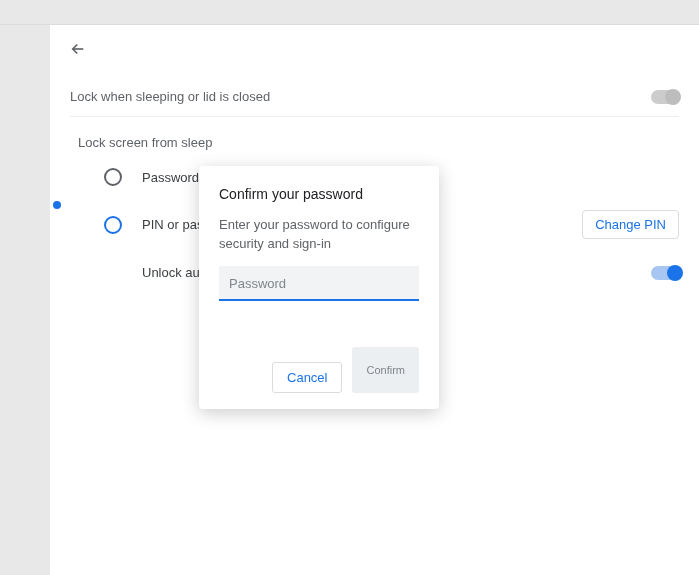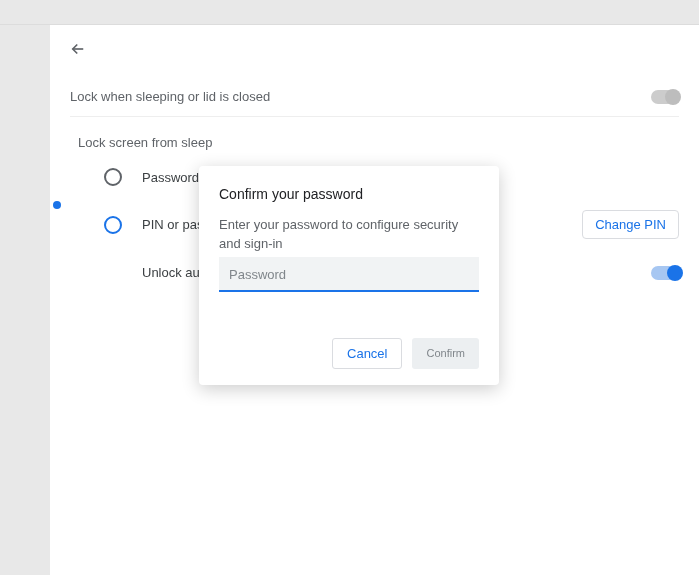--- a/index.html
+++ b/index.html
@@ -24,28 +24,28 @@
     .toggle { width: 28px; height: 14px; background: #ccc; border-radius: 8px; position: relative; }
     .toggle::after { content: ""; position: absolute; width: 16px; height: 16px; background: #bdbdbd; border-radius: 50%; top: -1px; right: -2px; }
     .toggle.off::after { background: #bdbdbd; }
     .toggle.on { background: #a7c7f2; }
     .toggle.on::after { background: #1a73e8; right: -4px; }
     .btn-outline { border: 1px solid #dadce0; background: #fff; color: #1a73e8; font-size: 13px; padding: 6px 12px; border-radius: 4px; cursor: pointer; }
     .unlock-row { display: flex; align-items: center; justify-content: space-between; padding: 14px 20px 14px 92px; }
     .unlock-label { font-size: 13px; color: #3c4043; }
 
     .modal-backdrop { position: absolute; inset: 0; background: rgba(255,255,255,0); }
-    .modal { position: absolute; left: 199px; top: 166px; width: 300px; background: #fff; border-radius: 4px; box-shadow: 0 4px 18px rgba(0,0,0,0.2); padding: 20px 20px 16px 20px; }
+    .modal { position: absolute; left: 199px; top: 166px; width: 240px; background: #fff; border-radius: 4px; box-shadow: 0 4px 18px rgba(0,0,0,0.2); padding: 20px 20px 16px 20px; }
     .modal-title { font-size: 14px; color: #202124; font-weight: 500; margin-bottom: 14px; }
-    .modal-text { font-size: 13px; color: #5f6368; line-height: 1.45; margin-bottom: 3px; }
+    .modal-text { font-size: 13px; color: #5f6368; line-height: 1.45; margin-bottom: 12px; }
     .input-wrap { position: relative; }
     .pw-input { width: 100%; border: none; border-bottom: 2px solid #1a73e8; background: #f1f3f4; padding: 10px 10px 8px 10px; font-size: 13px; color: #5f6368; outline: none; }
     .pw-input::placeholder { color: #80868b; }
     .modal-actions { display: flex; justify-content: flex-end; gap: 10px; margin-top: 46px; }
-    .btn-cancel { border: 1px solid #dadce0; background: #fff; color: #1a73e8; font-size: 13px; padding: 7px 14px; border-radius: 3px; cursor: pointer; }
+    .btn-cancel { border: 1px solid #dadce0; background: #fff; color: #1a73e8; font-size: 13px; padding: 7px 14px; border-radius: 3px; cursor: pointer; margin-top: 15px; }
     .btn-confirm { border: none; background: #eceff1; color: #80868b; font-size: 11px; padding: 7px 14px; border-radius: 3px; cursor: pointer; }
   </style>
 </head>
 <body>
 
 <div class="topbar"></div>
 
 <div class="panel">
   <div class="panel-header">
     <span class="back-arrow">

